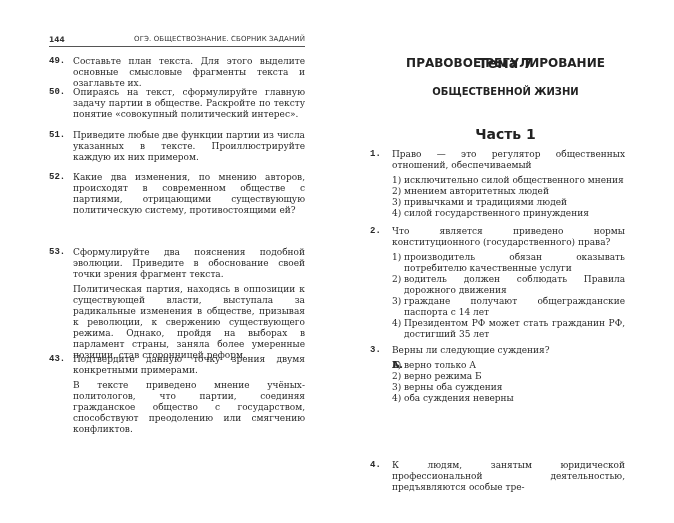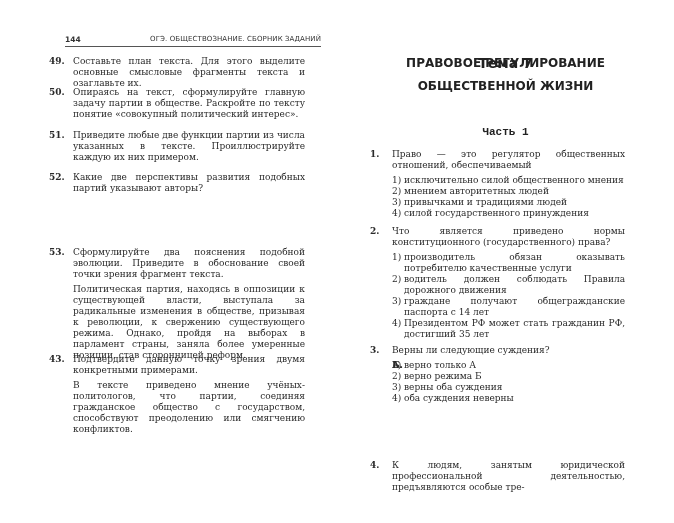--- a/index.html
+++ b/index.html
@@ -7,27 +7,27 @@
     width: 674px; height: 523px; background: #ffffff; position: relative; overflow: hidden;
     font-family: "DejaVu Serif", serif; color: #2a2a2a;
   }
   .page { position: absolute; top: 0; height: 523px; }
   .left { left: 0; width: 337px; }
   .right { left: 337px; width: 337px; }
 
   .running-head {
     position: absolute; left: 49px; top: 34px; width: 256px; height: 12px;
     border-bottom: 1px solid #555;
-    font-family: "DejaVu Sans", sans-serif; font-size: 7px; color: #333; margin-left: 16px;
+    font-family: "DejaVu Sans", sans-serif; font-size: 7px; color: #333;
   }
   .running-head .pnum { position: absolute; left: 0; top: 1px; font-weight: bold; font-size: 7.5px; }
   .running-head .title { position: absolute; right: 0; top: 1px; letter-spacing: 0.1px; }
 
   .task { position: absolute; font-size: 9px; line-height: 11px; }
-  .task .num { position: absolute; left: 0; top: 0; font-weight: bold; }
+  .task .num { position: absolute; left: 0; top: 0; font-weight: bold; font-family: Liberation Mono, monospace; }
   .task .body { position: absolute; left: 24px; right: 0; top: 0; text-align: justify; }
   .task .body p { margin: 0 0 4px 0; }
   .left .task { left: 49px; width: 256px; }
   .right .task { left: 33px; width: 255px; }
   .right .task .body { left: 22px; }
 
   .opts { margin: 3px 0 0 0; padding: 0; list-style: none; }
   .opts li { position: relative; padding-left: 12px; margin: 0; }
   .opts li .mk { position: absolute; left: 0; top: 0; }
 
@@ -62,21 +62,21 @@
   <div class="task" style="top:130px;">
     <span class="num">51.</span>
     <div class="body">
         <p>Приведите любые две функции партии из числа указанных в тексте. Проиллюстрируйте каждую их них примером.</p>
       </div>
   </div>
 
   <div class="task" style="top:172px;">
     <span class="num">52.</span>
     <div class="body">
-      <p>Какие две перспективы развития подобных партий указывают авторы?</p>
+      <p>Какие два изменения, по мнению авторов, происходят в современном обществе с партиями, отрицающими существующую политическую систему, противостоящими ей?</p>
     </div>
   </div>
 
   <div class="task" style="top:247px;">
     <span class="num">53.</span>
     <div class="body">
       <p>Сформулируйте два пояснения подобной эволюции. Приведите в обоснование своей точки зрения фрагмент текста.</p>
       <p>Политическая партия, находясь в оппозиции к существующей власти, выступала за радикальные изменения в обществе, призывая к революции, к свержению существующего режима. Однако, пройдя на выборах в парламент страны, заняла более умеренные позиции, став сторонницей реформ.</p>
     </div>
   </div>
@@ -86,22 +86,22 @@
     <div class="body">
       <p>Подтвердите данную точку зрения двумя конкретными примерами.</p>
       <p>В тексте приведено мнение учёных-политологов, что партии, соединяя гражданское общество с государством, способствуют преодолению или смягчению конфликтов.</p>
     </div>
   </div>
 </div>
 
 <div class="page right">
   <div class="topic-label" style="top:55px; font-size:14px;">Тема 7</div>
   <div class="topic-label" style="top:56px; font-size:12px;">ПРАВОВОЕ РЕГУЛИРОВАНИЕ</div>
-  <div class="topic-label" style="top:79px; font-size:12px;">ОБЩЕСТВЕННОЙ ЖИЗНИ</div>
-  <div class="topic-label" style="top:126px; font-size:11px;font-family:Liberation Mono, monospace;">Часть 1</div>
+  <div class="topic-label" style="top:86px; font-size:10px;">ОБЩЕСТВЕННОЙ ЖИЗНИ</div>
+  <div class="topic-label" style="top:126px; font-size:14px;">Часть 1</div>
 
   <div class="task" style="top:149px;">
     <span class="num">1.</span>
     <div class="body">
       <p>Право — это регулятор общественных отношений, обеспечиваемый</p>
       <ul class="opts">
         <li><span class="mk">1)</span><span>исключительно силой общественного мнения</span></li>
         <li><span class="mk">2)</span><span>мнением авторитетных людей</span></li>
         <li><span class="mk">3)</span><span>привычками и традициями людей</span></li>
         <li><span class="mk">4)</span><span>силой государственного принуждения</span></li>

